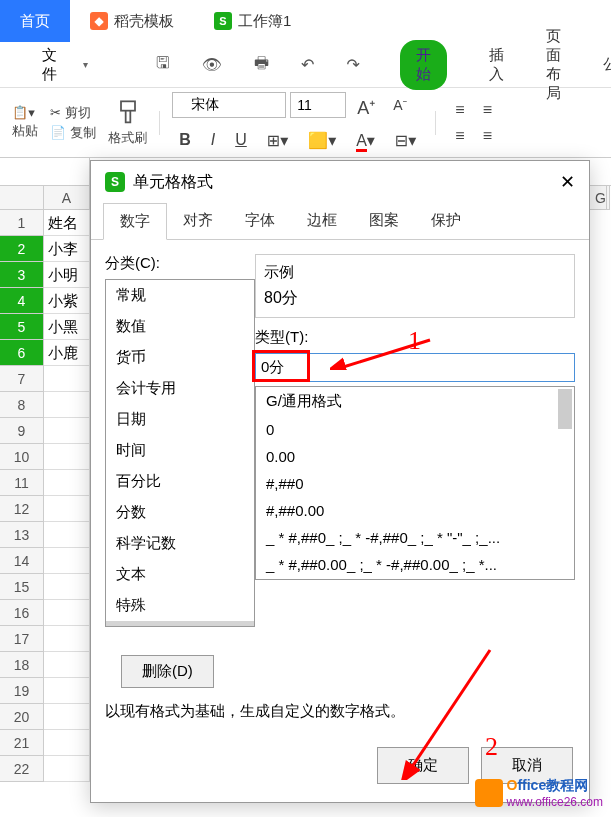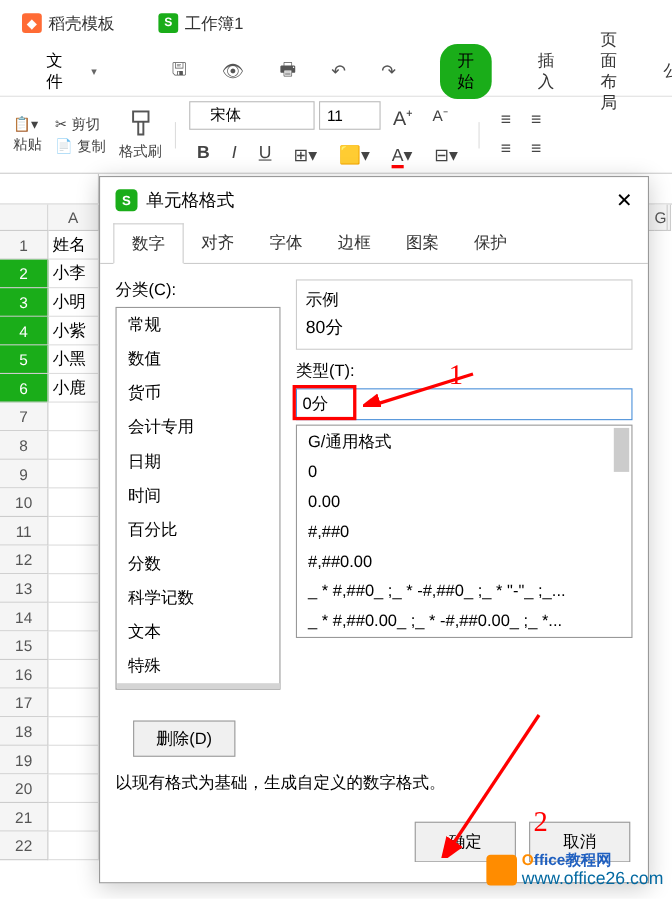--- a/index.html
+++ b/index.html
@@ -13,21 +13,21 @@
     .sheet-icon { width: 18px; height: 18px; background: #1aad19; border-radius: 3px; display: flex; align-items: center; justify-content: center; color: #fff; font-size: 11px; font-weight: bold; }
     
     
     .menu-bar { display: flex; align-items: center; height: 46px; padding: 0 14px; border-bottom: 1px solid #e0e0e0; gap: 24px; }
     .menu-icon { width: 18px; height: 14px; display: flex; flex-direction: column; justify-content: space-between; }
     .menu-icon span { height: 2px; background: #555; }
     .file-text { font-size: 15px; margin-left: 4px; }
     .dropdown-caret { font-size: 10px; color: #666; margin-left: 2px; }
     .divider-v { width: 1px; height: 24px; background: #ddd; margin: 0 8px; }
     .tb-icon { font-size: 16px; color: #555; padding: 4px; }
-    .start-pill { background: #1aad19; color: #000000; padding: 6px 16px; border-radius: 16px; font-size: 15px; margin-left: 12px; }
+    .start-pill { background: #1aad19; color: #4c1d95; padding: 6px 16px; border-radius: 16px; font-size: 15px; margin-left: 12px; }
     .menu-item { font-size: 15px; color: #333; margin-left: 18px; }
     
     
     .toolbar { display: flex; align-items: center; height: 70px; padding: 0 12px; border-bottom: 1px solid #ccc; gap: 4px; }
     .tb-group { display: flex; flex-direction: column; gap: 2px; }
     .tb-btn { display: flex; align-items: center; gap: 4px; font-size: 13px; color: #444; }
     .paint-icon { width: 28px; height: 28px; }
     .font-select { border: 1px solid #bbb; padding: 3px 18px; font-size: 14px; width: 114px; height: 26px; }
     .size-select { border: 1px solid #bbb; padding: 3px 6px; font-size: 14px; width: 56px; height: 26px; }
     .font-btns { display: flex; gap: 6px; margin-top: 4px; }
@@ -53,21 +53,21 @@
     
     .dialog-backdrop { position: absolute; top: 160px; left: 90px; right: 10px; bottom: 0; }
     .dialog { background: #fff; border: 1px solid #999; box-shadow: 0 4px 20px rgba(0,0,0,0.2); width: 500px; }
     .dlg-title { display: flex; align-items: center; justify-content: space-between; padding: 10px 14px; }
     .dlg-title-left { display: flex; align-items: center; gap: 8px; }
     .dlg-app-icon { width: 20px; height: 20px; background: #1aad19; border-radius: 4px; display: flex; align-items: center; justify-content: center; color: #fff; font-size: 12px; font-weight: bold; }
     .dlg-close { font-size: 18px; cursor: pointer; }
     .dlg-tabs { display: flex; border-bottom: 1px solid #ccc; padding: 0 12px; }
     .dlg-tab { padding: 8px 16px; font-size: 15px; color: #333; }
     .dlg-tab.active { border: 1px solid #ccc; border-bottom: 1px solid #fff; margin-bottom: -1px; background: #fff; }
-    .dlg-body { display: flex; padding: 14px; gap: 14px; }
+    .dlg-body { display: flex; padding: 14px; }
     .dlg-left { width: 150px; }
     .dlg-label { font-size: 15px; margin-bottom: 6px; }
     .cat-list { border: 1px solid #999; height: 348px; overflow: auto; }
     .cat-item { padding: 6px 10px; font-size: 15px; }
     .cat-item.sel { background: #d4d4d4; }
     .dlg-right { flex: 1; }
     .example-box { border: 1px solid #ccc; padding: 8px; margin-bottom: 10px; }
     .example-label { font-size: 15px; margin-bottom: 6px; }
     .example-val { font-size: 16px; }
     .type-input { width: 100%; border: 1px solid #4a90d9; padding: 5px; font-size: 15px; outline: none; }
@@ -84,28 +84,29 @@
     .arrow1 { position: absolute; top: 290px; left: 330px; width: 110px; height: 80px; pointer-events: none; }
     .arrow2 { position: absolute; top: 640px; left: 380px; width: 120px; height: 140px; pointer-events: none; }
     .anno-num { position: absolute; color: #ff0000; font-size: 26px; font-family: serif; }
     .anno1 { top: 326px; left: 408px; }
     .anno2 { top: 732px; left: 485px; }
     .watermark { position: absolute; bottom: 8px; right: 8px; display: flex; align-items: center; gap: 4px; }
     .wm-icon { width: 28px; height: 28px; background: #ff8c00; border-radius: 4px; }
     .wm-text { font-size: 14px; }
     .wm-o { color: #ff8c00; font-weight: bold; }
     .wm-rest { color: #2060c0; font-weight: bold; }
-    .wm-url { color: #0369a1; font-size: 16px; display: block; }
+    .wm-url { color: #a21caf; font-size: 12px; display: block; }
     
     .scroll-thumb { position: absolute; right: 2px; top: 2px; width: 14px; height: 40px; background: #ccc; }
   </style>
 </head>
 <body>
 
 <div class="top-tabs">
+  <div class="top-tab active">首页</div>
   <div class="top-tab">
     <span class="docer-icon">◆</span>
     <span>稻壳模板</span>
   </div>
   <div class="top-tab">
     <span class="sheet-icon">S</span>
     <span>工作簿1</span>
   </div>
 </div>
 

